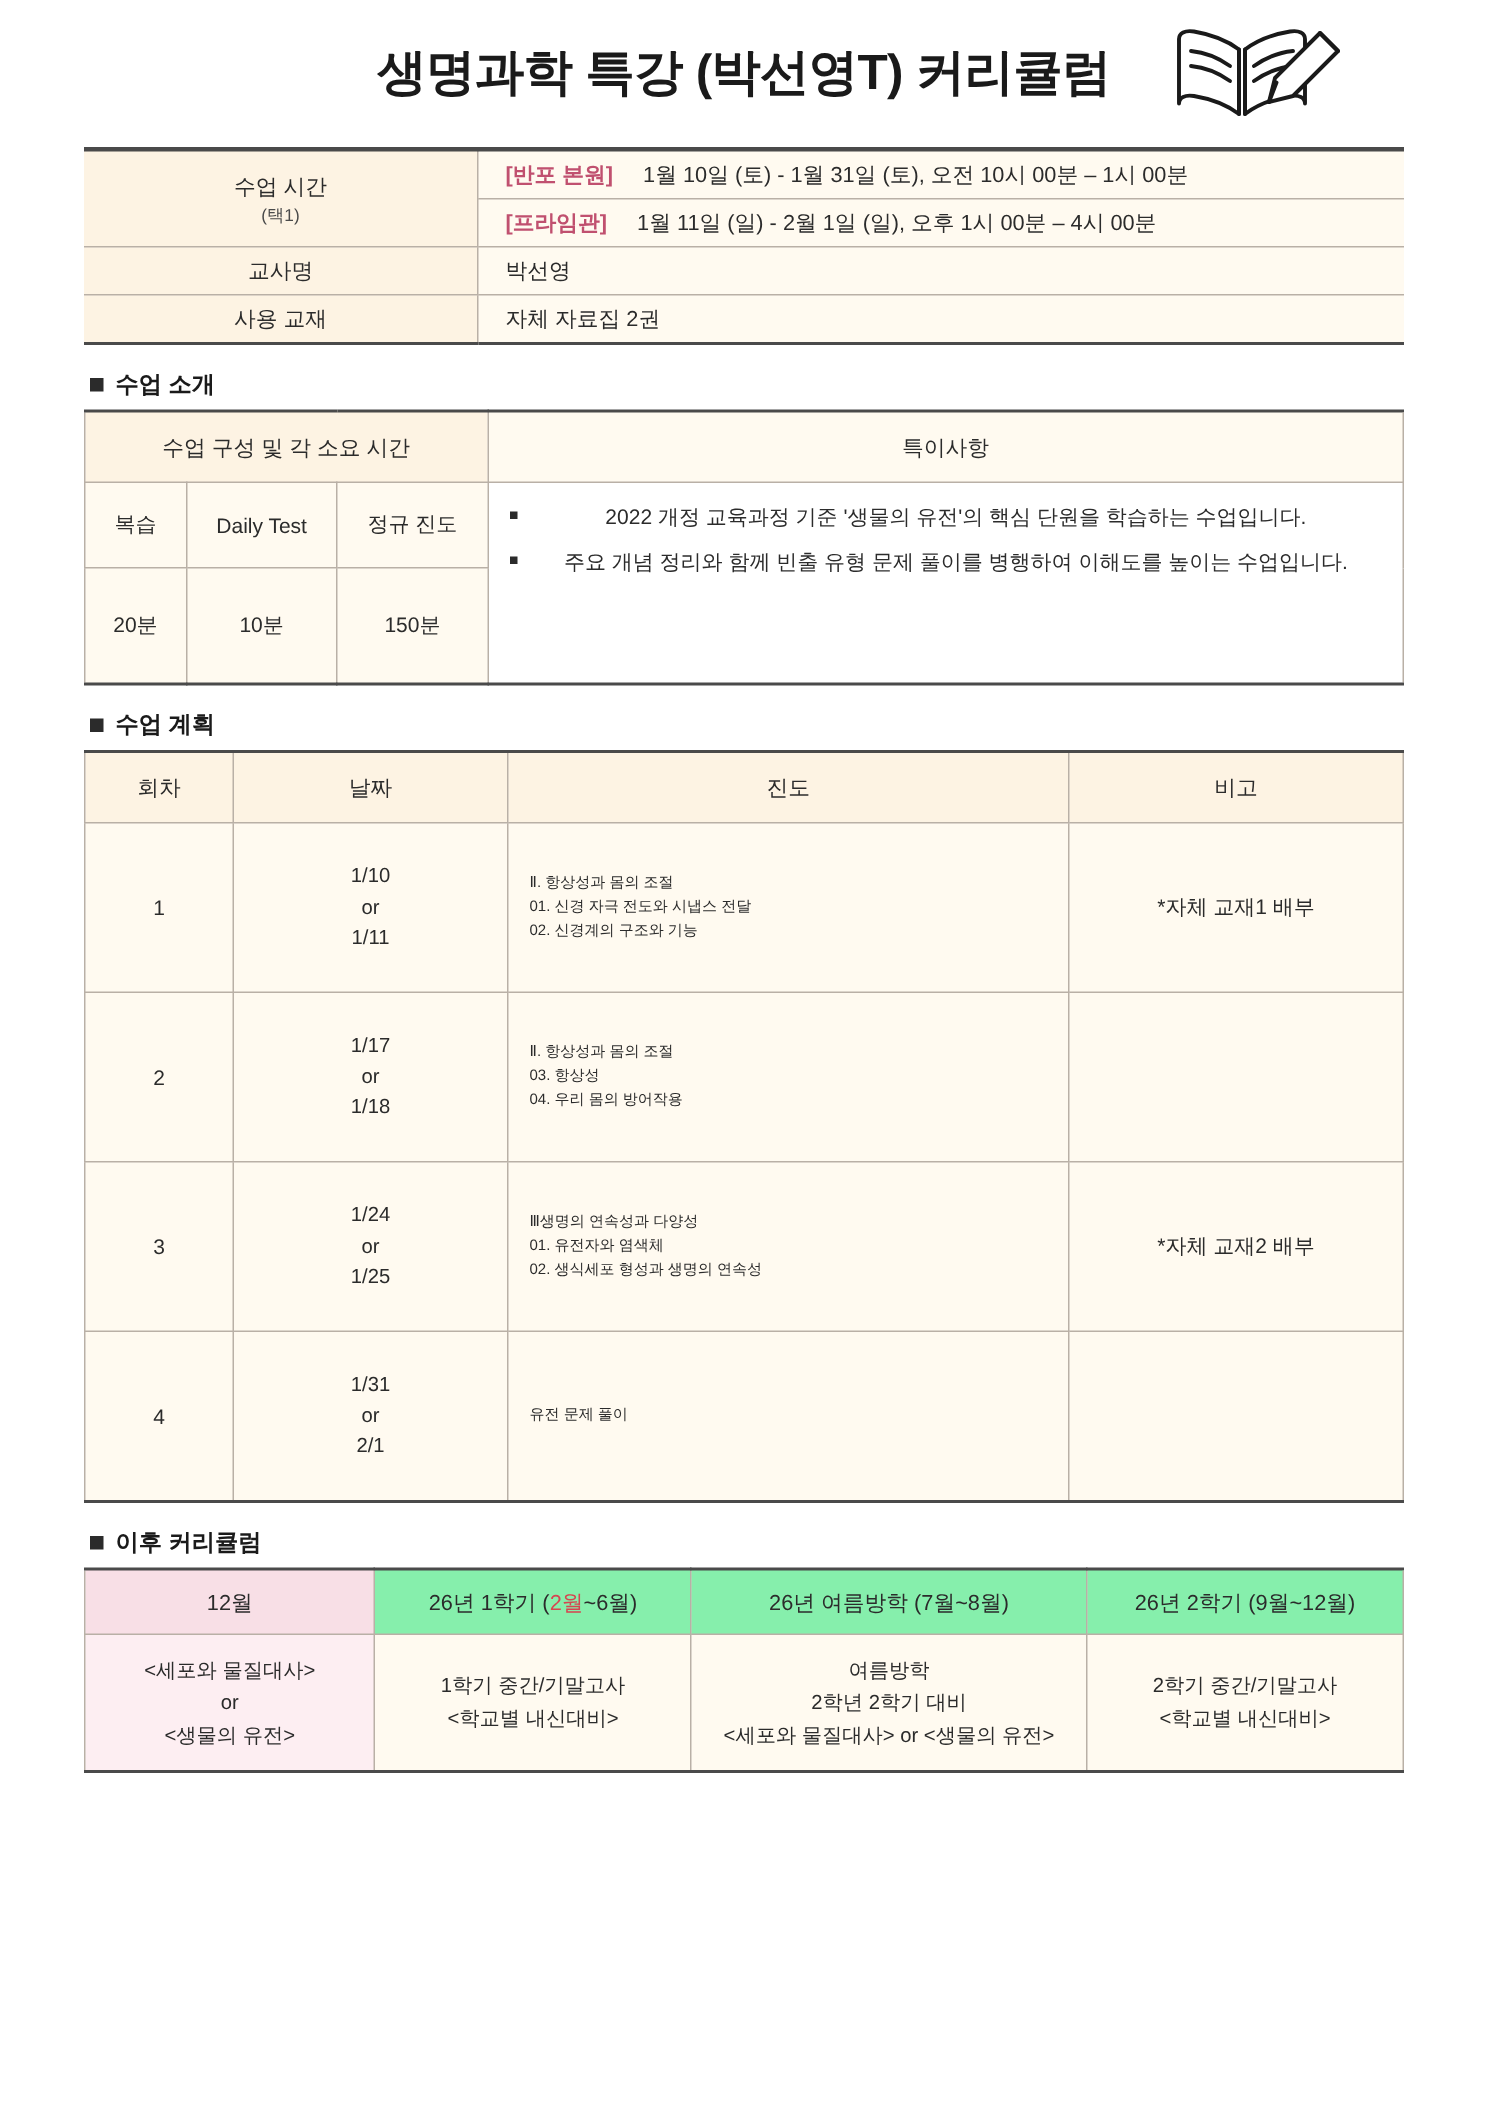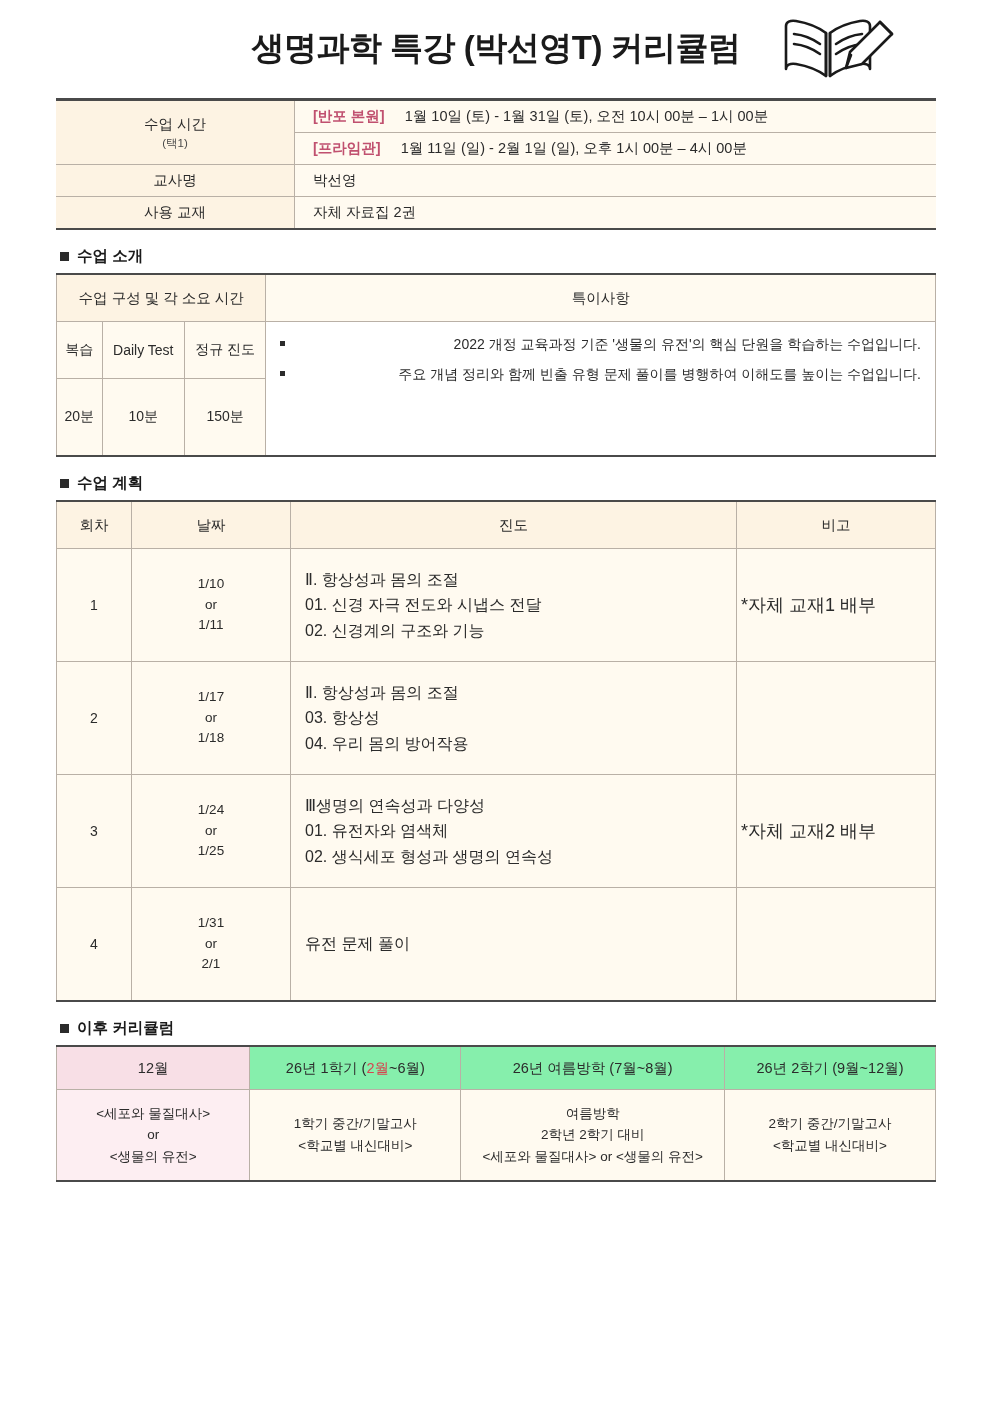--- a/index.html
+++ b/index.html
@@ -48,21 +48,21 @@
   }
 
   
   table {
     border-collapse: collapse;
     width: 100%;
     font-size: 14.5px;
   }
   td, th {
     border: 1px solid #b9b0a6;
-    padding: 6px 4px;
+    padding: 6px 16px;
     font-weight: normal;
     vertical-align: middle;
   }
 
   
   .info-table {
     border-top: 3px solid #4a4a4a;
     margin-top: 2px;
   }
   .info-table td {
@@ -131,21 +131,21 @@
     color: #2b2b2b;
     font-size: 14.5px;
   }
   .intro-table td {
     background: #fffaf0;
     text-align: center;
     color: #2b2b2b;
   }
   .intro-table td.notes {
     background: #ffffff;
-    text-align: right;
+    text-align: center;
     vertical-align: top;
     padding: 12px 14px;
   }
   .intro-table th.notes-head {
     background: #fffaf0;
     margin-top: 31px;
   }
   .notes ul {
     margin: 0;
     padding: 0;
@@ -198,25 +198,26 @@
   }
   .plan-table td.date {
     text-align: center;
     width: 150px;
     line-height: 1.55;
     font-size: 13.5px;
   }
   .plan-table td.content {
     padding-left: 14px;
     line-height: 1.6;
-    font-size: 16px;
+    font-size: 10px;
   }
   .plan-table td.remark {
+    text-align: center;
     width: 190px;
-    font-size: 18px;
+    font-size: 14px;
   }
   .plan-row td {
     height: 100px;
   }
 
   
   .after-table {
     border-top: 2px solid #4a4a4a;
     border-bottom: 2px solid #4a4a4a;
     font-size: 14px;

